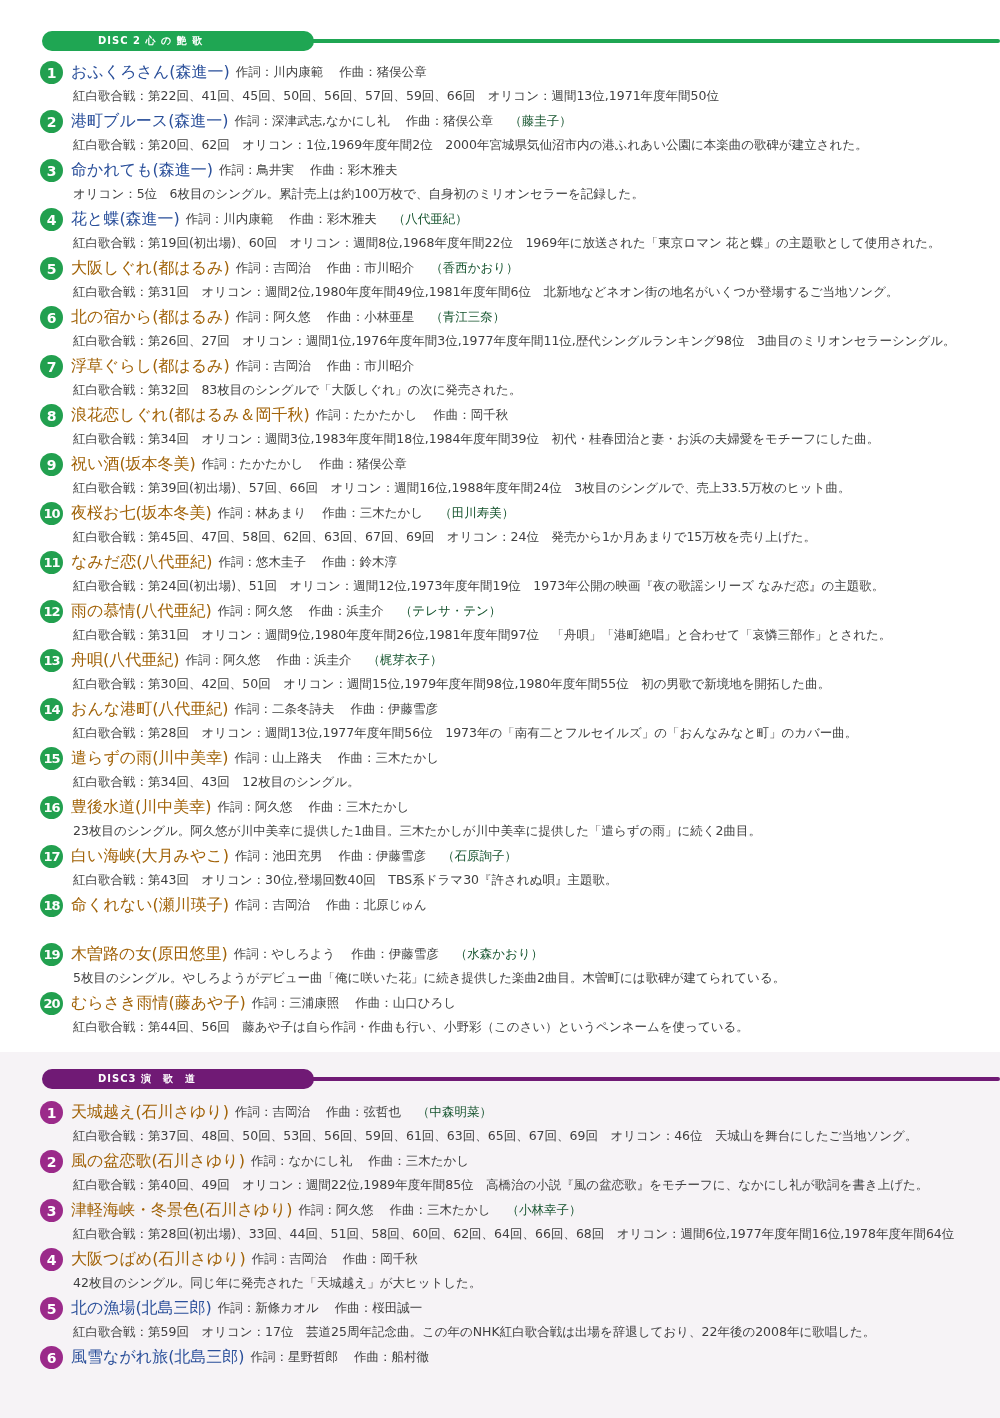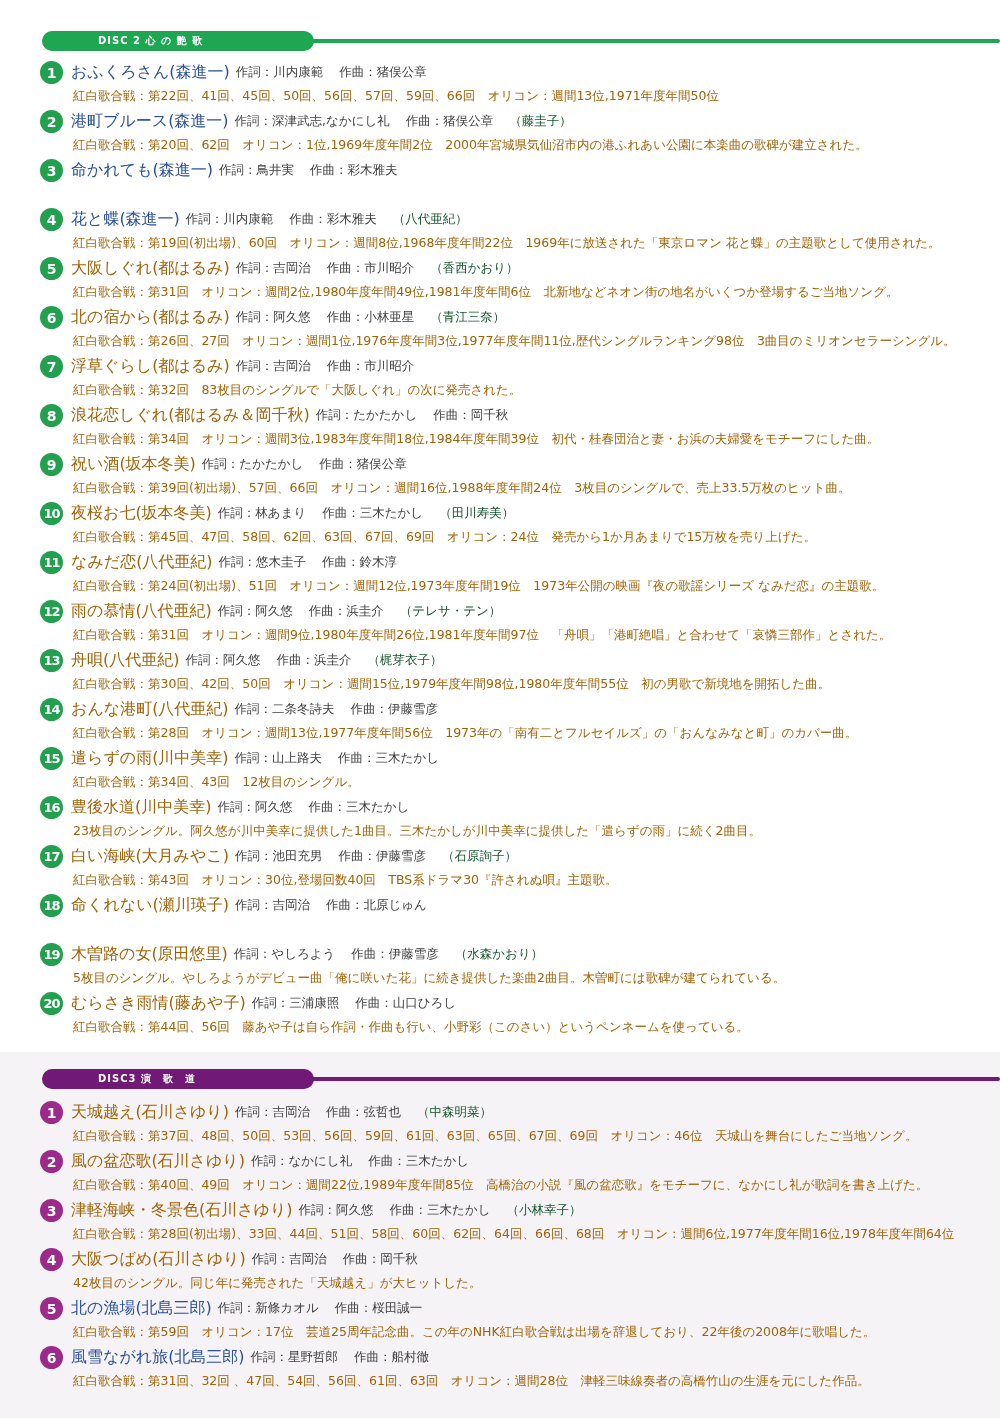--- a/index.html
+++ b/index.html
@@ -28,21 +28,21 @@
   .num { width: 23px; height: 23px; border-radius: 50%; color: #fff; font-weight: bold; font-size: 14px;
          display: flex; align-items: center; justify-content: center; margin-right: 8px; flex-shrink: 0; }
   .num.small { font-size: 13px; letter-spacing: -1px; }
   .disc2 .num { background: #22a04f; }
   .disc3 .num { background: #9b2a8a; }
   .song { font-size: 16px; margin-right: 6px; }
   .song.blue { color: #2a4f9a; }
   .song.red { color: #a16207; }
   .credit { font-size: 12.5px; color: #404040; margin-right: 16px; }
   .cover { font-size: 12.5px; color: #14532d; }
-  .detail { font-size: 12.5px; line-height: 22px; padding-left: 33px; white-space: nowrap; color: #a16207; }
+  .detail { font-size: 12.5px; line-height: 22px; padding-left: 33px; white-space: nowrap; color: #404040; }
 </style>
 </head>
 <body>
 
 <div class="section disc2">
   <div class="heading">
     <div class="line"></div>
     <div class="pill">DISC 2  心 の 艶 歌</div>
   </div>
   <div class="list" id="disc2-list">
@@ -67,20 +67,21 @@
     <div class="detail">紅白歌合戦：第20回、62回　オリコン：1位,1969年度年間2位　2000年宮城県気仙沼市内の港ふれあい公園に本楽曲の歌碑が建立された。</div>
   </div>
       <div class="item">
     <div class="title-row">
       <span class="num">3</span>
       <span class="song blue">命かれても(森進一)</span>
       <span class="credit">作詞：鳥井実</span>
       <span class="credit">作曲：彩木雅夫</span>
       <span class="cover"></span>
     </div>
+    <div class="detail">オリコン：5位　6枚目のシングル。累計売上は約100万枚で、自身初のミリオンセラーを記録した。</div>
   </div>
       <div class="item">
     <div class="title-row">
       <span class="num">4</span>
       <span class="song blue">花と蝶(森進一)</span>
       <span class="credit">作詞：川内康範</span>
       <span class="credit">作曲：彩木雅夫</span>
       <span class="cover">（八代亜紀）</span>
     </div>
     <div class="detail">紅白歌合戦：第19回(初出場)、60回　オリコン：週間8位,1968年度年間22位　1969年に放送された「東京ロマン 花と蝶」の主題歌として使用された。</div>
@@ -304,16 +305,15 @@
     <div class="detail">紅白歌合戦：第59回　オリコン：17位　芸道25周年記念曲。この年のNHK紅白歌合戦は出場を辞退しており、22年後の2008年に歌唱した。</div>
   </div>
       <div class="item">
     <div class="title-row">
       <span class="num">6</span>
       <span class="song blue">風雪ながれ旅(北島三郎)</span>
       <span class="credit">作詞：星野哲郎</span>
       <span class="credit">作曲：船村徹</span>
       <span class="cover"></span>
     </div>
-    <div class="detail">紅白歌合戦：第31回、32回 、47回、54回、56回、61回、63回　オリコン：週間28位　津軽三味線奏者の高橋竹山の生涯を元にした作品。</div>
   </div>
     </div>
 </div>
 
 </body></html>

